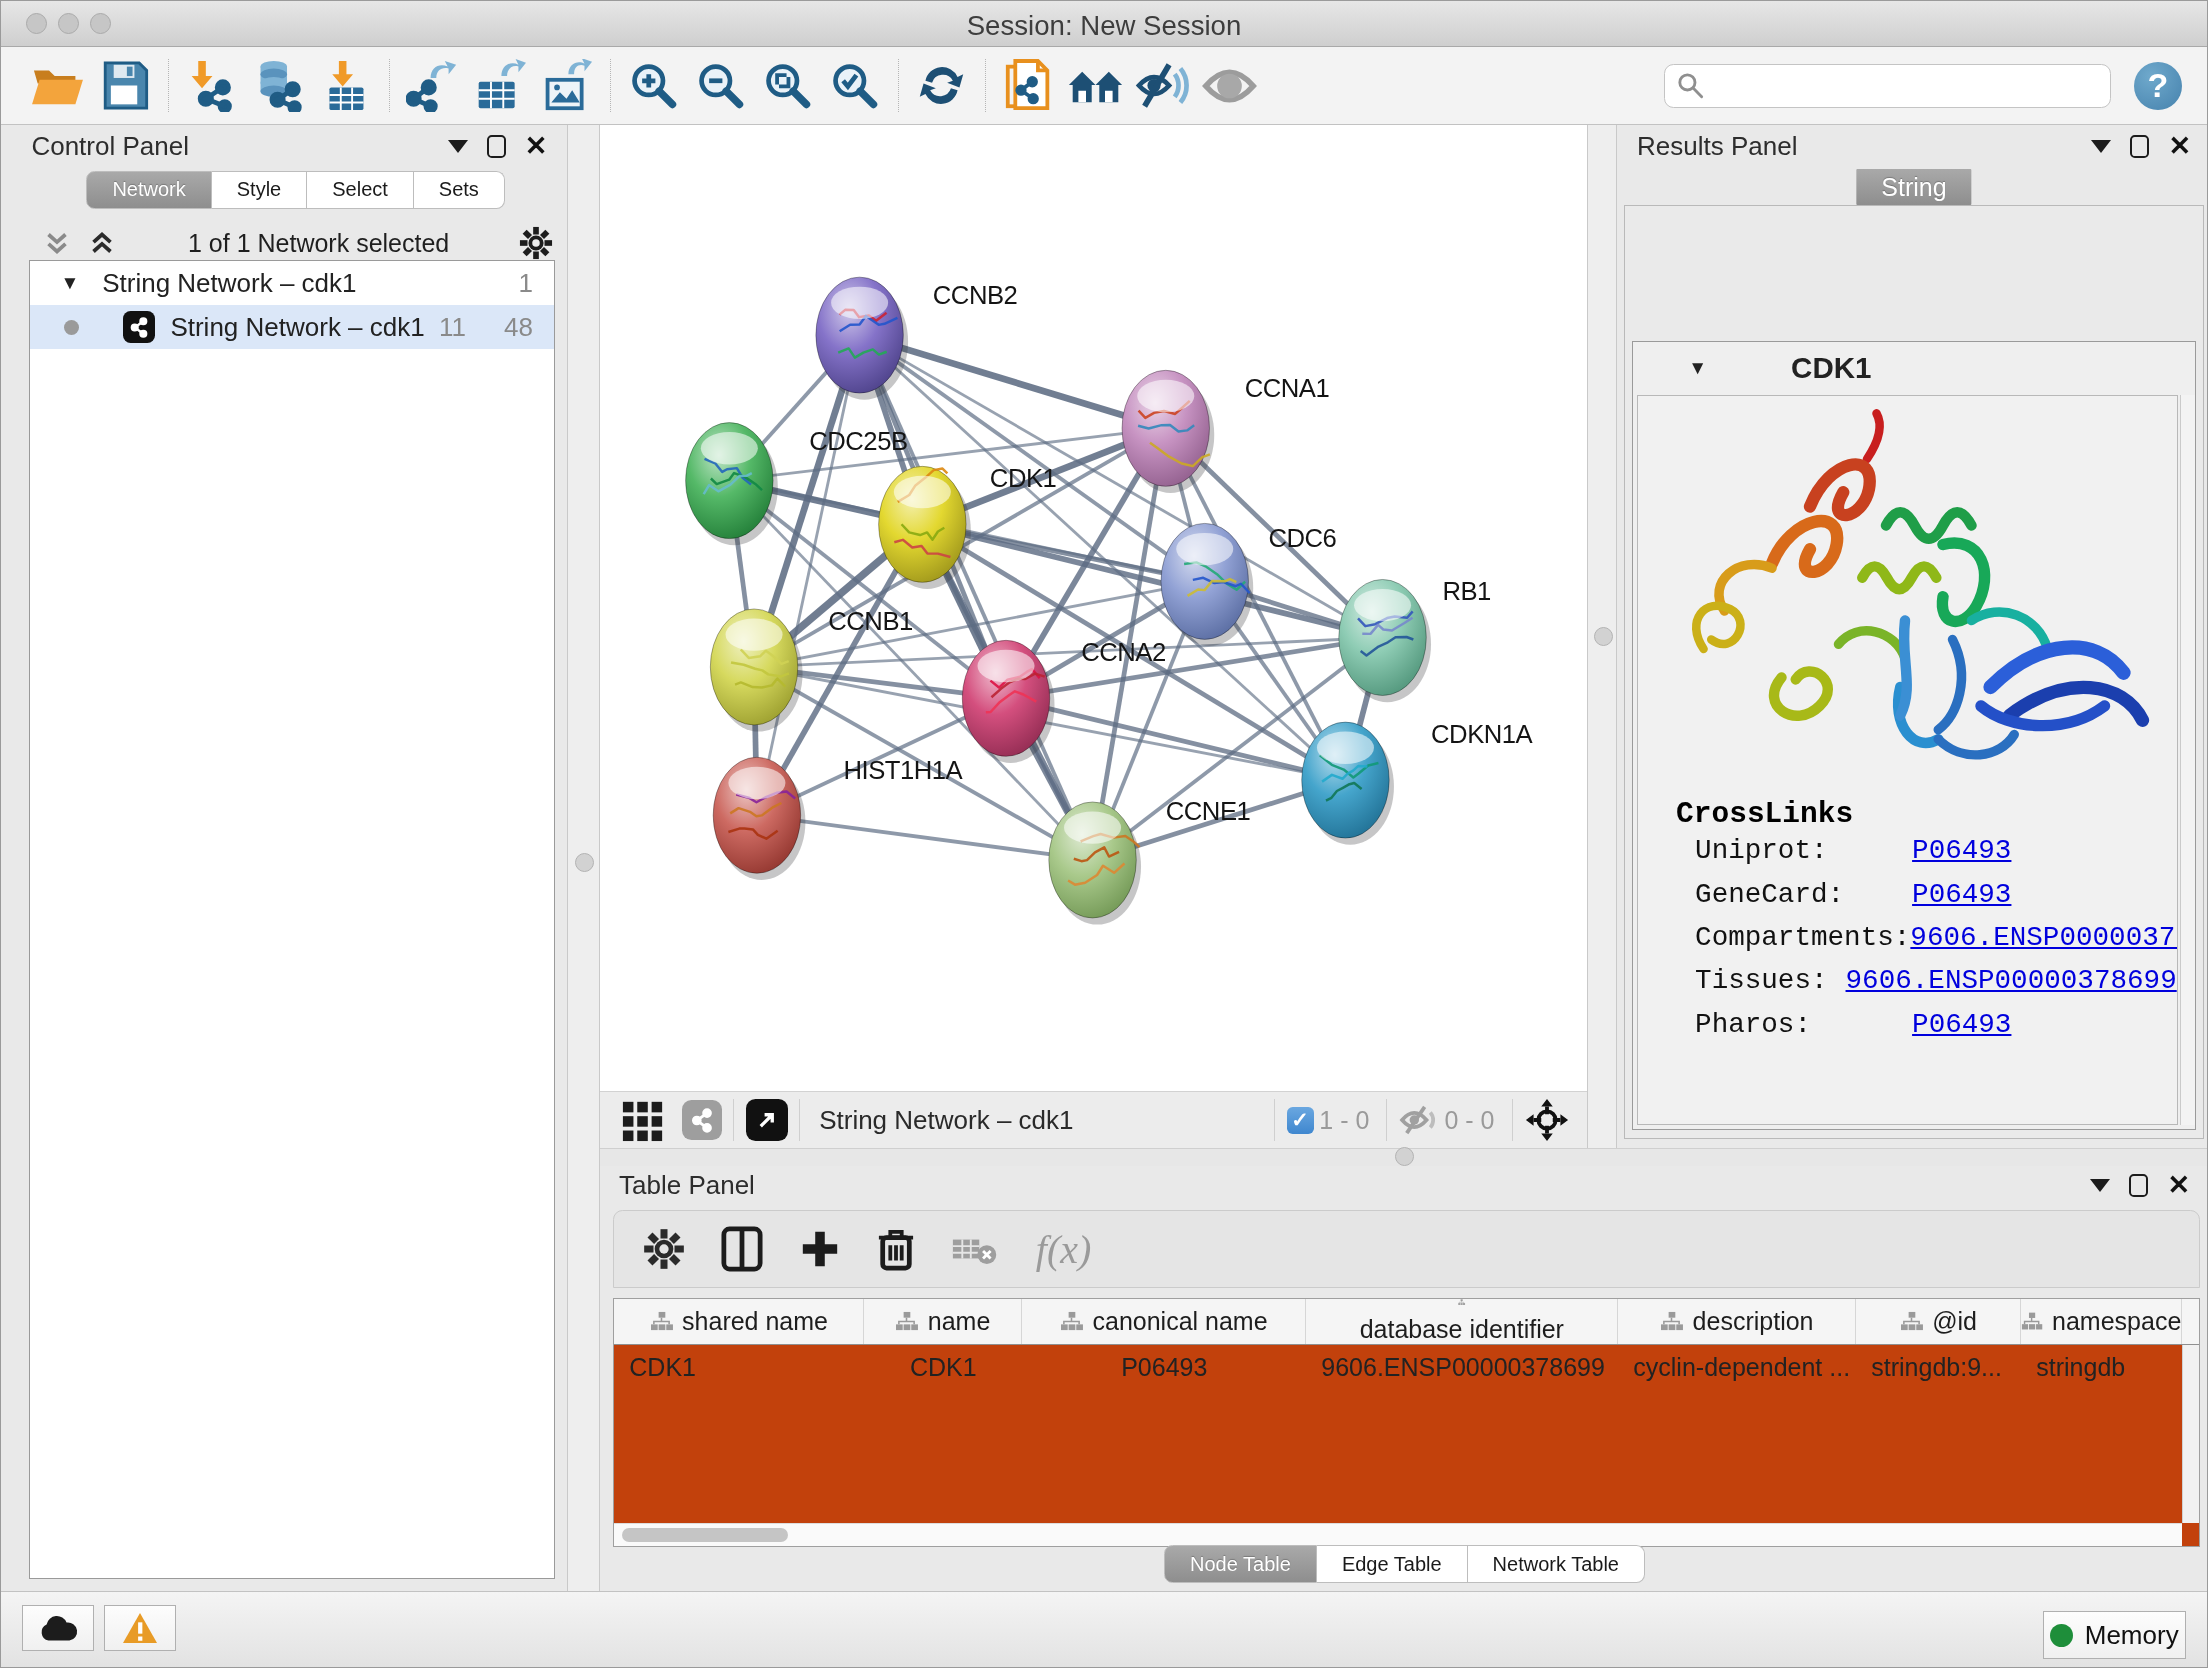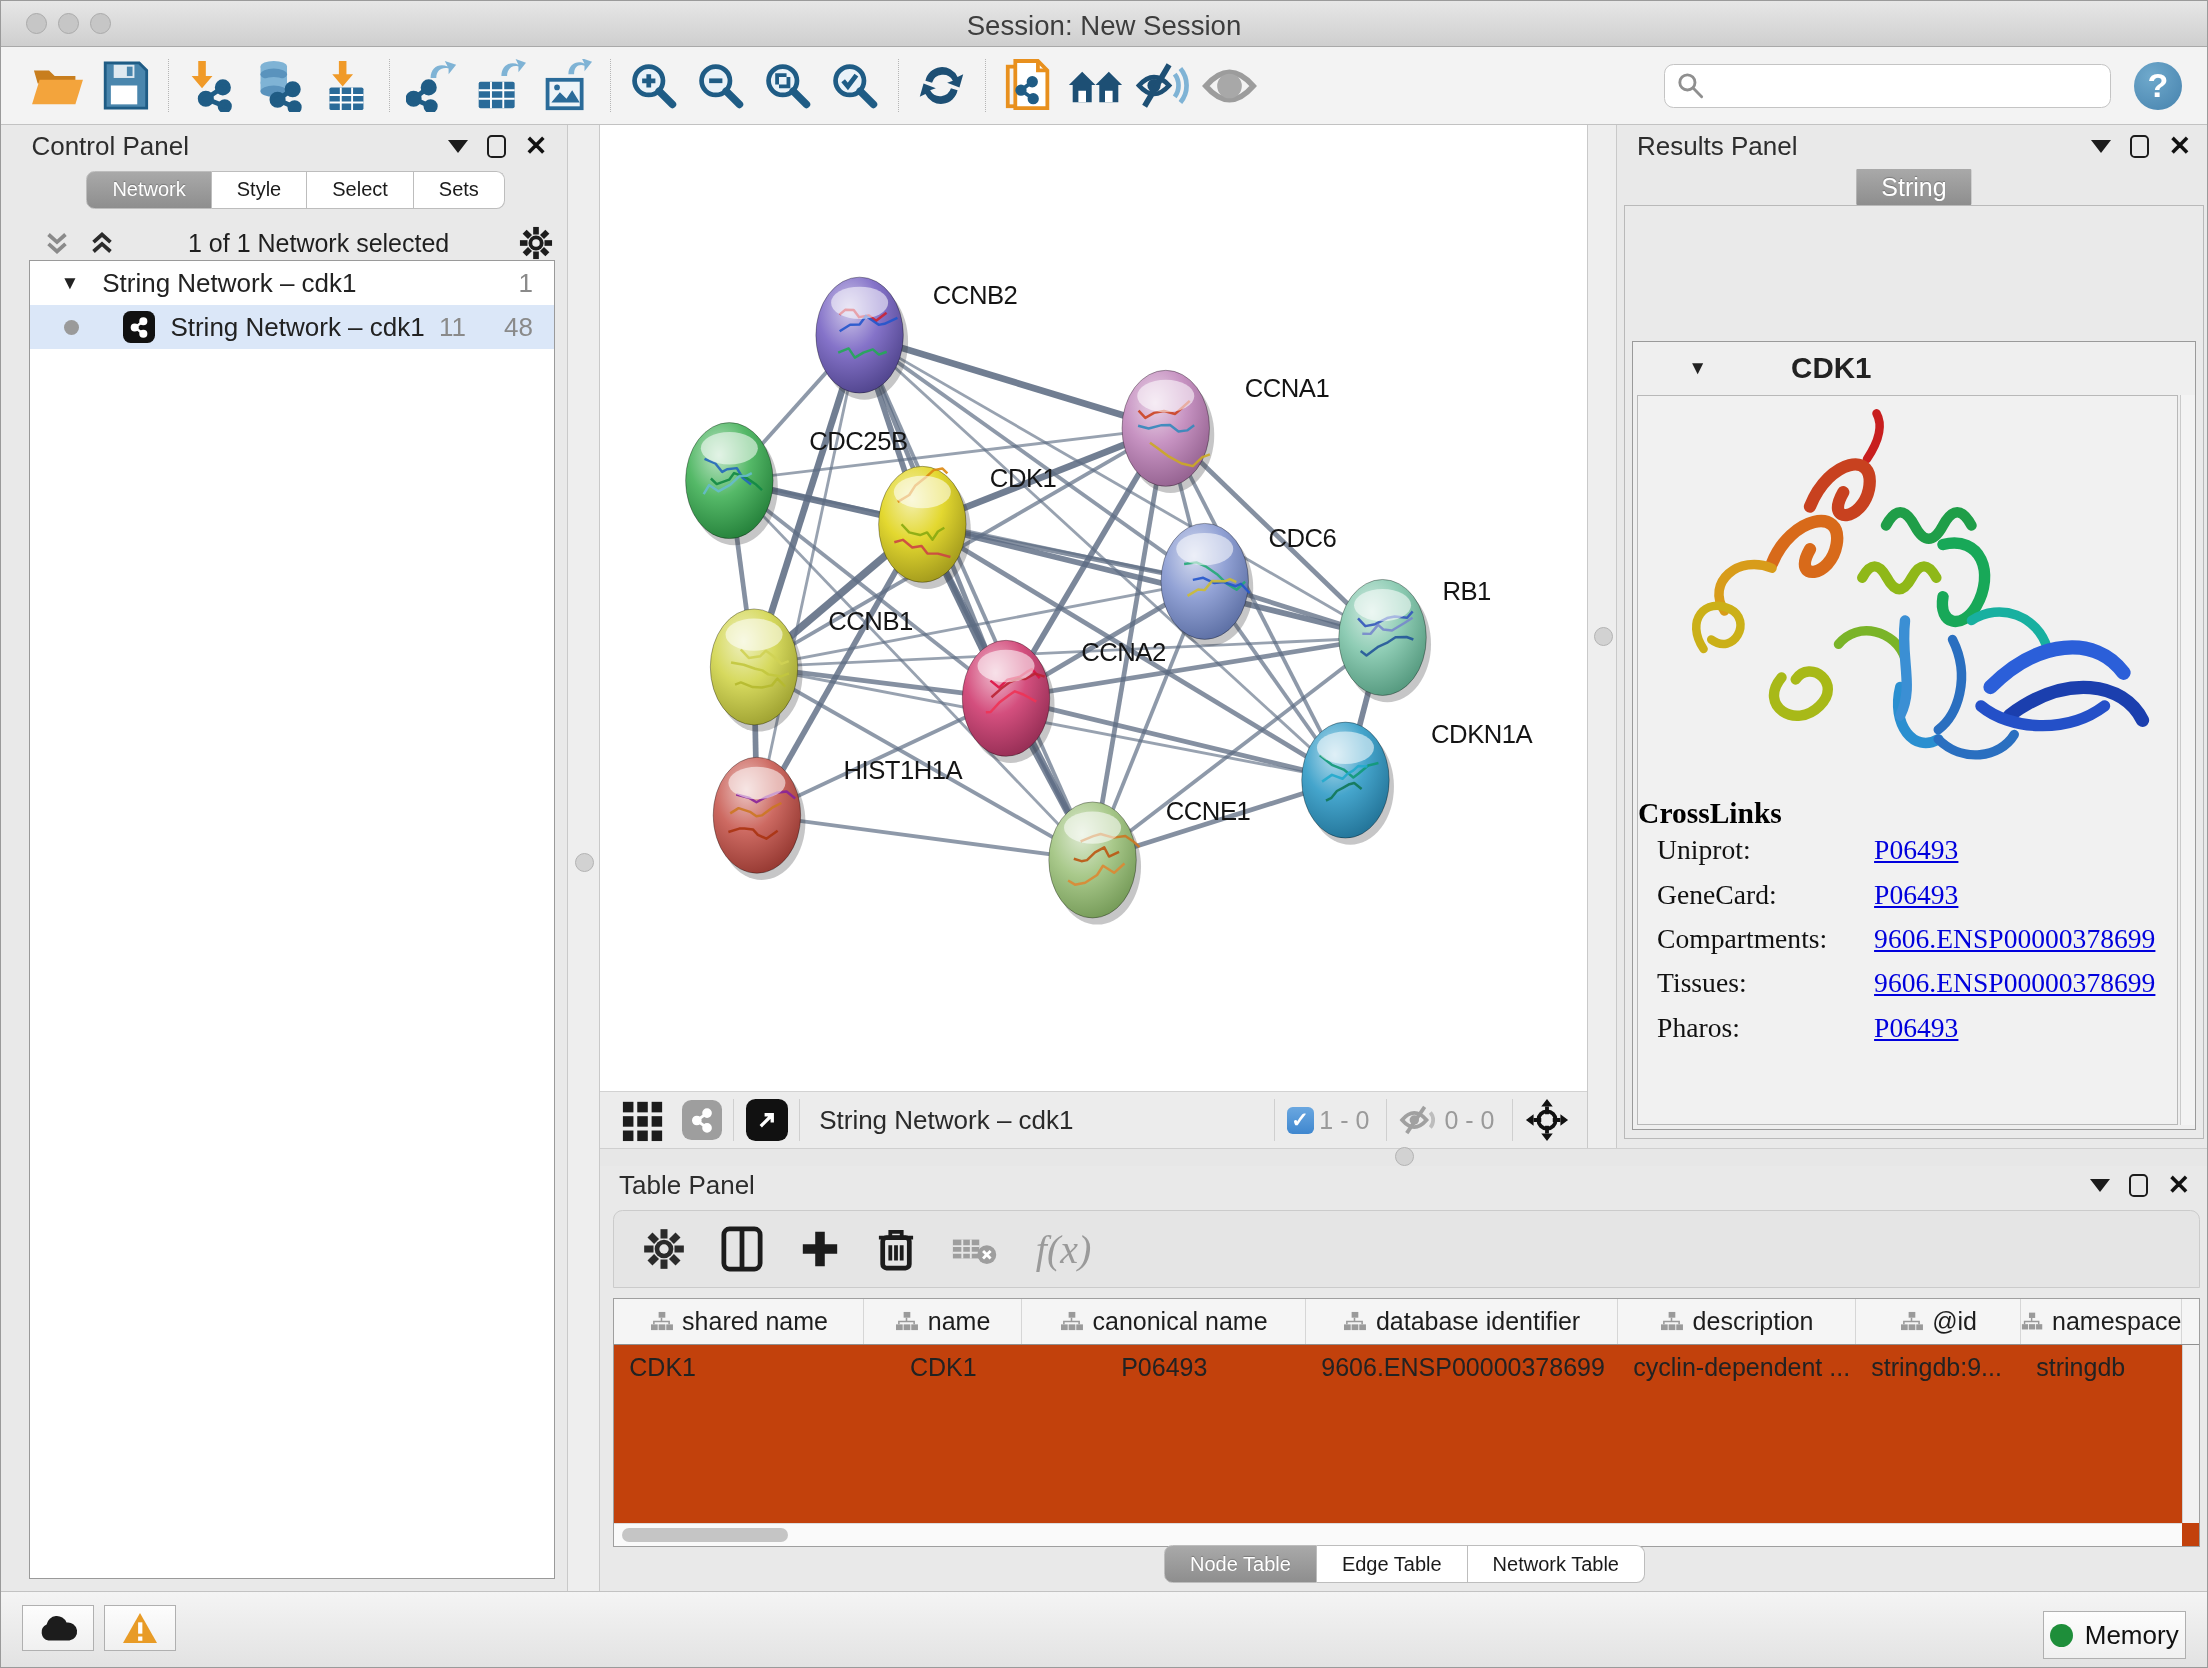--- a/index.html
+++ b/index.html
@@ -85,21 +85,21 @@
   .rbtn{padding:8.6px 32px;font-size:27px;background:linear-gradient(#ffffff,#f1f1f1);
     border:1.9px solid #bdbdbd;border-radius:9.5px;color:#111;}
   .results-section{position:absolute;left:7.6px;right:7.6px;top:135px;bottom:7.6px;
     border:1.9px solid #9a9a9a;background:#efefef;}
   .section-header{height:51px;display:flex;align-items:center;}
   .section-title{font-size:29.5px;font-weight:bold;margin-left:84px;}
   .section-body{position:absolute;left:3.8px;right:17px;top:53px;bottom:3.8px;
     border:1px solid #b8b8b8;background:#f1f1f1;overflow:hidden;}
   .r-desc{font-size:27px;margin:15px 0 0 25px;color:#111;}
   .protein-fig{height:390px;position:relative;}
-  .crosslinks{font-family:Liberation Serif, serif;}
+  .crosslinks{font-family:Liberation Mono, monospace;margin-left:38px;}
   .crosslinks h3{font-size:29.5px;margin:5.7px 0 3.8px 0;color:#000;}
   .cl-row{display:flex;margin:0 0 12.4px 19px;font-size:27.6px;}
   .cl-row .lbl{width:217px;color:#111;}
   .cl-row a{color:#0000dd;text-decoration:underline;}
   .section-scroll{position:absolute;right:0;top:53px;bottom:3.8px;width:15px;
     background:#f3f3f3;border-left:1px solid #cacaca;}
   
   .table-panel{position:absolute;left:599px;top:1165px;width:1609px;height:425px;}
   .tp-toolbar{position:absolute;left:13.3px;right:9.5px;top:44px;height:78px;background:#e5e5e5;
     border:1px solid #cbcbcb;border-radius:9.5px 9.5px 0 0;display:flex;align-items:center;
@@ -783,21 +783,21 @@
           <div class="th" style="width: 284px;">
             <svg width="23" height="21" viewBox="0 0 24 22">
               <rect x="9" y="1" width="7" height="6" fill="#9a9a9a"></rect>
               <rect x="1" y="14" width="7" height="6" fill="#9a9a9a"></rect>
               <rect x="9" y="14" width="7" height="6" fill="#9a9a9a"></rect>
               <rect x="17" y="14" width="7" height="6" fill="#9a9a9a"></rect>
               <path d="M12 7 v4 M4 14 v-3 h16 v3" stroke="#9a9a9a" stroke-width="1.6" fill="none"></path>
             </svg>
             <span>canonical name</span>
           </div>
-          <div class="th" style="width: 312px;">
+          <div class="th" style="width: 312px; flex-direction: column;">
             <svg width="23" height="21" viewBox="0 0 24 22">
               <rect x="9" y="1" width="7" height="6" fill="#9a9a9a"></rect>
               <rect x="1" y="14" width="7" height="6" fill="#9a9a9a"></rect>
               <rect x="9" y="14" width="7" height="6" fill="#9a9a9a"></rect>
               <rect x="17" y="14" width="7" height="6" fill="#9a9a9a"></rect>
               <path d="M12 7 v4 M4 14 v-3 h16 v3" stroke="#9a9a9a" stroke-width="1.6" fill="none"></path>
             </svg>
             <span>database identifier</span>
           </div>
           <div class="th" style="width: 238px;">

